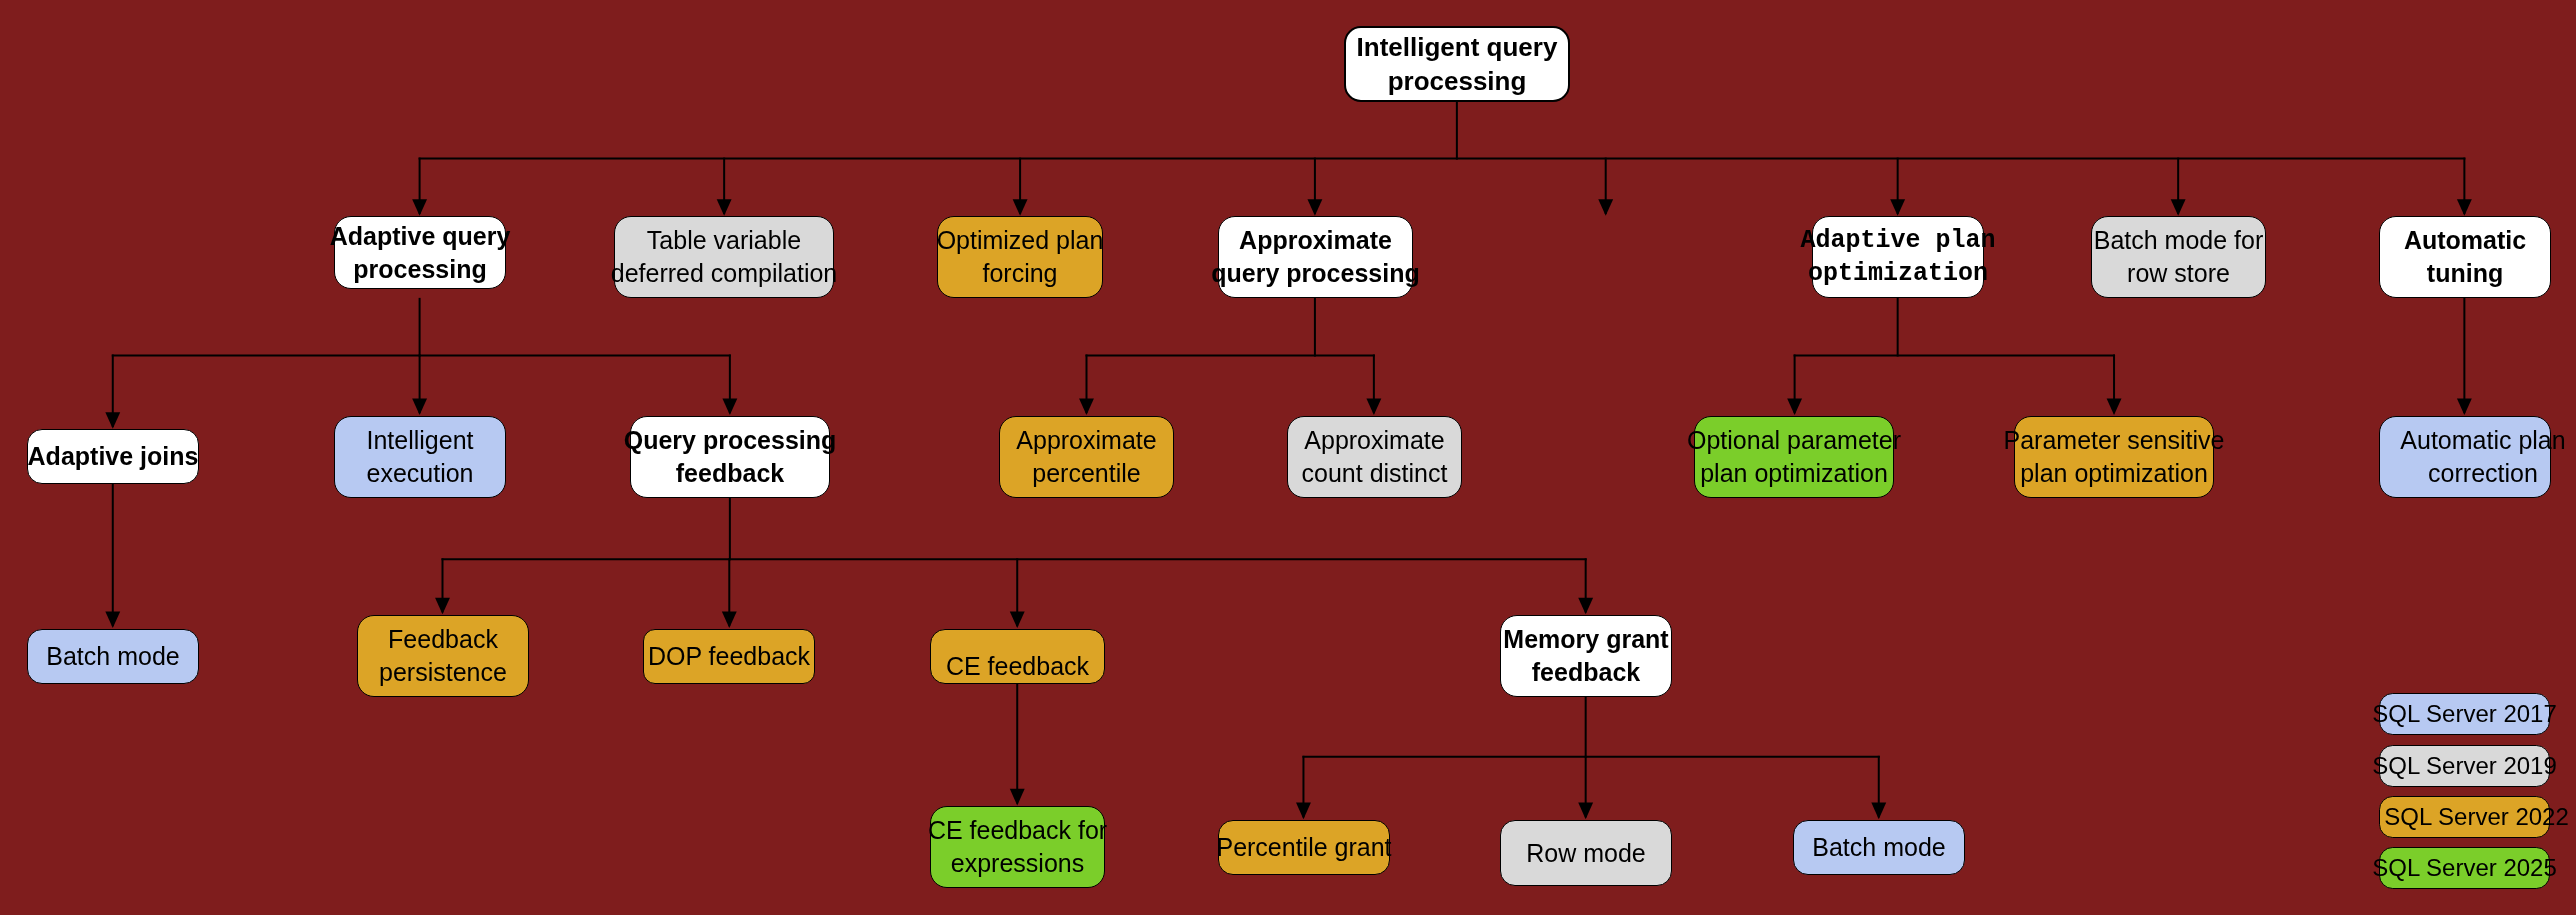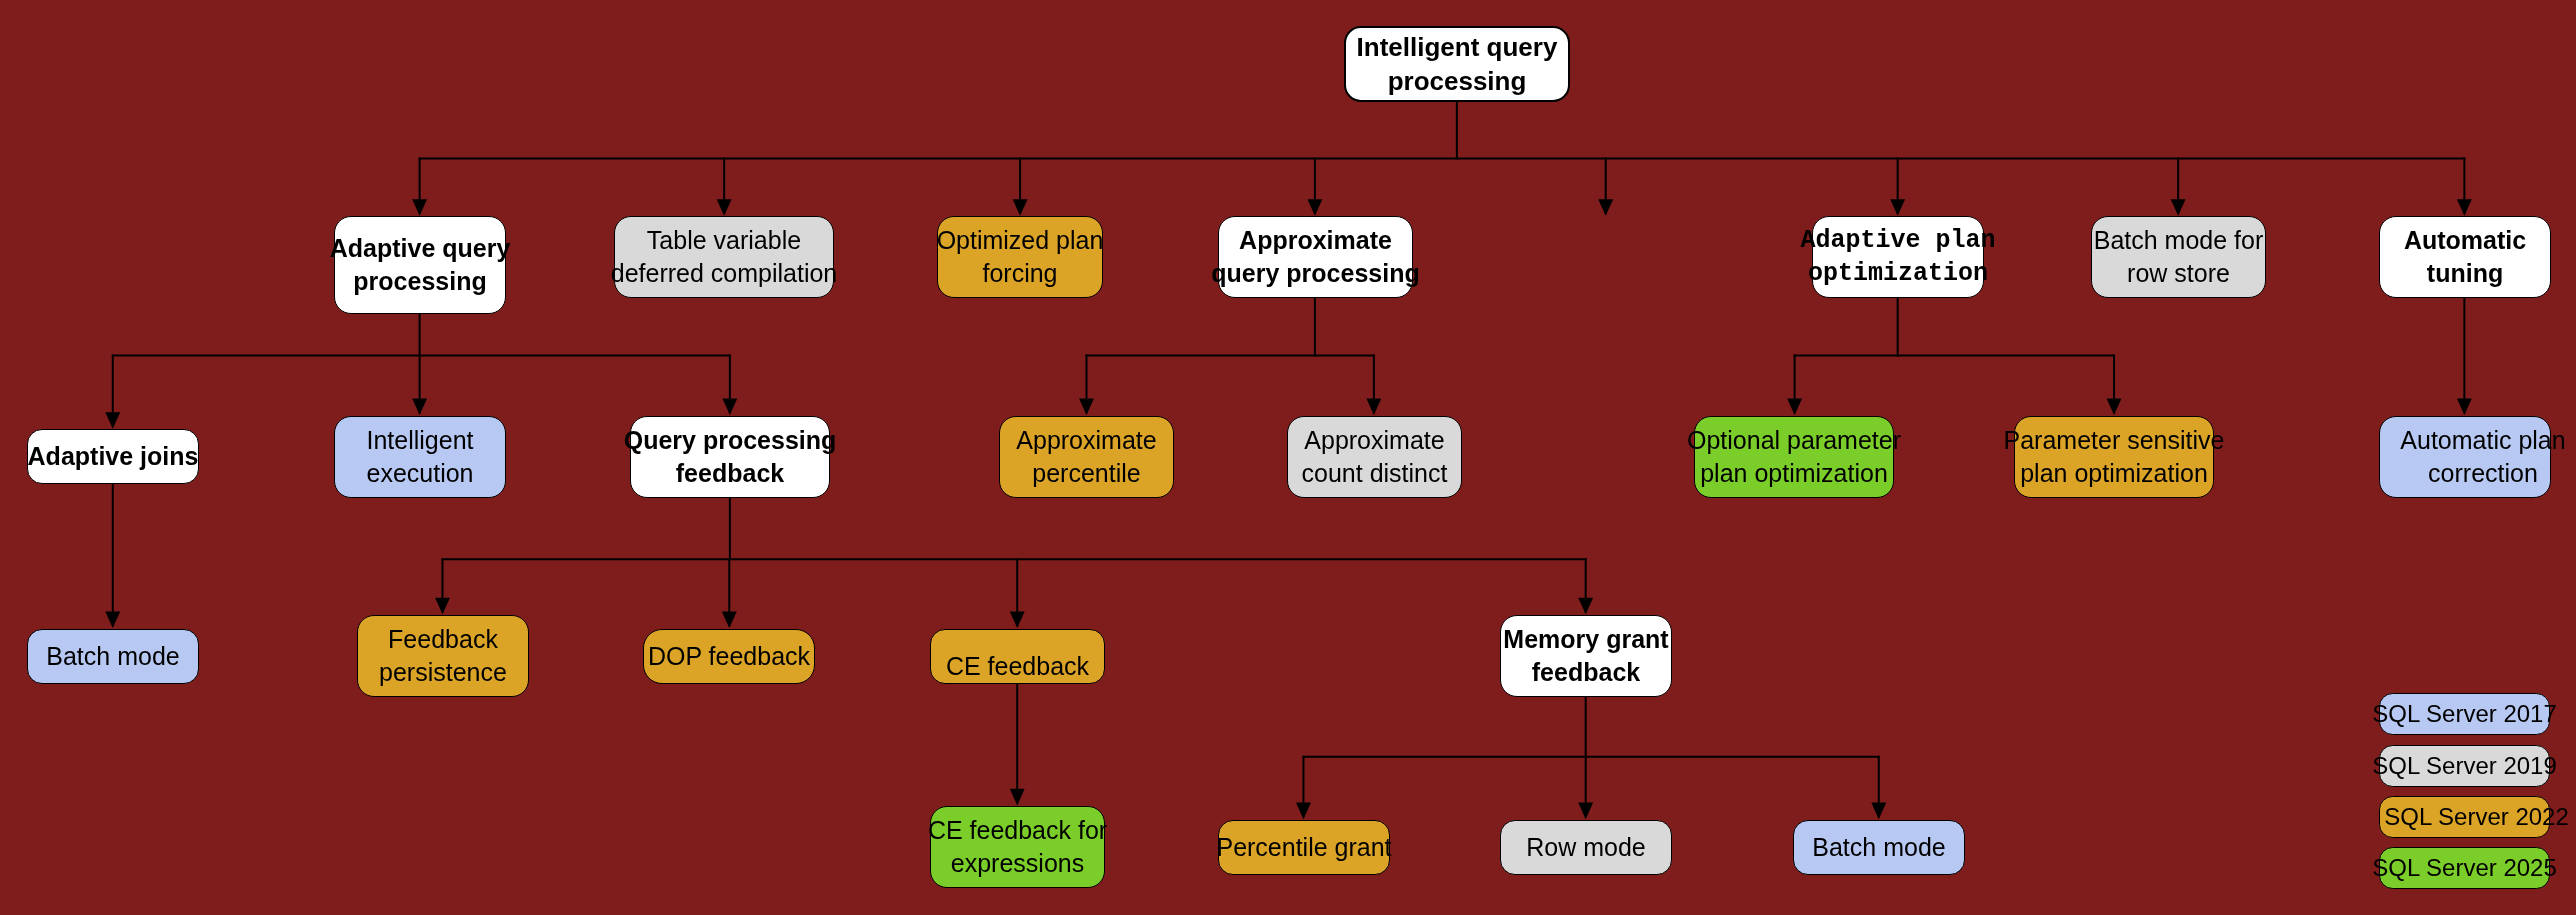--- a/index.html
+++ b/index.html
@@ -125,21 +125,21 @@
         <line x1="2770" y1="1322" x2="2770" y2="1426" stroke="#000000" stroke-width="3.5" stroke-linecap="square"></line>
         <polygon points="2757,1402 2783,1402 2770,1431" fill="#000000"></polygon>
         <line x1="3282" y1="1322" x2="3282" y2="1426" stroke="#000000" stroke-width="3.5" stroke-linecap="square"></line>
         <polygon points="3269,1402 3295,1402 3282,1431" fill="#000000"></polygon>
       </g>
     </svg>
 <div class="node bold root" style="left: 1344px; top: 26px; width: 226px; height: 76px; background: rgb(255, 255, 255);">
       <span class="line">Intelligent query</span>
       <span class="line">processing</span>
     </div>
-    <div class="node bold" style="left: 334px; top: 216px; width: 172px; height: 98px; background: rgb(255, 255, 255);">
+    <div class="node bold" style="left: 334px; top: 216px; width: 172px; height: 73px; background: rgb(255, 255, 255);">
       <span class="line">Adaptive query</span>
       <span class="line">processing</span>
     </div>
     <div class="node" style="left: 614px; top: 216px; width: 220px; height: 82px; background: rgb(217, 217, 217);">
       <span class="line">Table variable</span>
       <span class="line">deferred compilation</span>
     </div>
     <div class="node" style="left: 937px; top: 216px; width: 166px; height: 82px; background: rgb(220, 164, 38);">
       <span class="line">Optimized plan</span>
       <span class="line">forcing</span>
@@ -191,38 +191,38 @@
       <span class="line">Automatic plan</span>
       <span class="line">correction</span>
     </div>
     <div class="node" style="left: 27px; top: 629px; width: 172px; height: 55px; background: rgb(183, 201, 242); border-radius: 15px;">
       <span class="line">Batch mode</span>
     </div>
     <div class="node" style="left: 357px; top: 615px; width: 172px; height: 82px; background: rgb(220, 164, 38);">
       <span class="line">Feedback</span>
       <span class="line">persistence</span>
     </div>
-    <div class="node" style="left: 643px; top: 629px; width: 172px; height: 55px; background: rgb(220, 164, 38); border-radius: 19px;">
+    <div class="node" style="left: 643px; top: 629px; width: 172px; height: 55px; background: rgb(220, 164, 38); border-radius: 12px;">
       <span class="line">DOP feedback</span>
     </div>
     <div class="node" style="left: 930px; top: 629px; width: 175px; height: 55px; background: rgb(220, 164, 38); border-radius: 15px; justify-content: flex-end;">
       <span class="line">CE feedback</span>
     </div>
     <div class="node bold" style="left: 1500px; top: 615px; width: 172px; height: 82px; background: rgb(255, 255, 255);">
       <span class="line">Memory grant</span>
       <span class="line">feedback</span>
     </div>
     <div class="node" style="left: 930px; top: 806px; width: 175px; height: 82px; background: rgb(123, 206, 42);">
       <span class="line">CE feedback for</span>
       <span class="line">expressions</span>
     </div>
     <div class="node" style="left: 1218px; top: 820px; width: 172px; height: 55px; background: rgb(220, 164, 38); border-radius: 15px;">
       <span class="line">Percentile grant</span>
     </div>
-    <div class="node" style="left: 1500px; top: 820px; width: 172px; height: 55px; background: rgb(217, 217, 217); border-radius: 15px;">
+    <div class="node" style="left: 1500px; top: 820px; width: 172px; height: 66px; background: rgb(217, 217, 217); border-radius: 15px;">
       <span class="line">Row mode</span>
     </div>
     <div class="node" style="left: 1793px; top: 820px; width: 172px; height: 55px; background: rgb(183, 201, 242); border-radius: 15px;">
       <span class="line">Batch mode</span>
     </div>
     <div class="legend-pill" style="left: 2379px; top: 693px; width: 171px; height: 42px; background: rgb(183, 201, 242);">
       <span>SQL Server 2017</span>
     </div>
     <div class="legend-pill" style="left: 2379px; top: 745px; width: 171px; height: 42px; background: rgb(217, 217, 217);">
       <span>SQL Server 2019</span>

